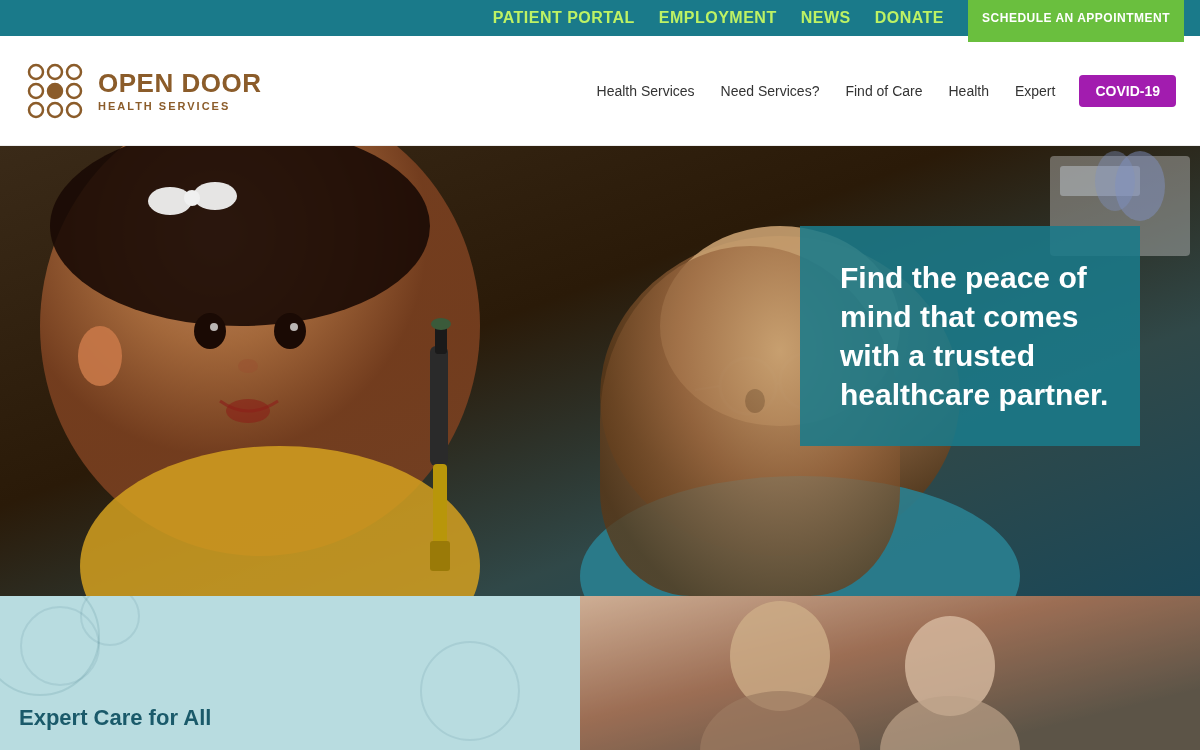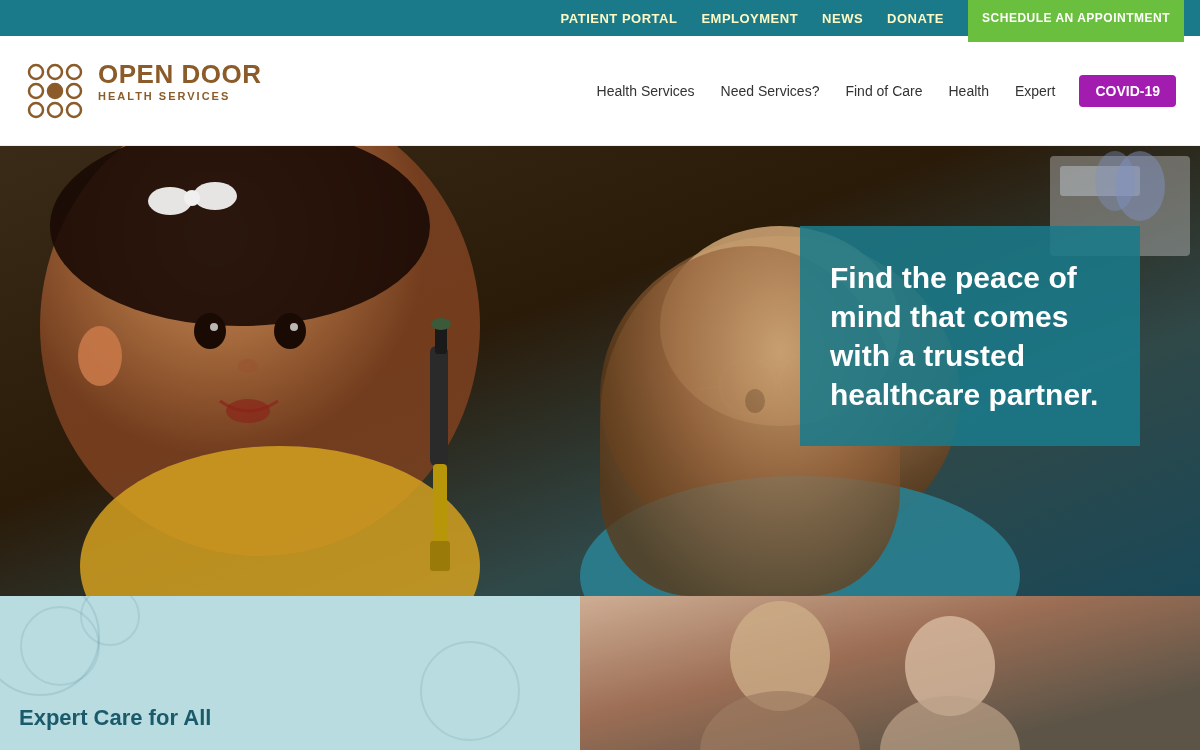--- a/index.html
+++ b/index.html
@@ -9,23 +9,23 @@
     .top-bar {
       background-color: #1a7a8a;
       display: flex;
       justify-content: flex-end;
       align-items: center;
       height: 36px;
       padding: 0 16px;
       gap: 24px;
     }
     .top-bar a {
-      color: #fef9c3;
+      color: #bef264;
       text-decoration: none;
-      font-size: 13px;
+      font-size: 16px;
       font-weight: 600;
       letter-spacing: 0.5px;
       text-transform: uppercase;
     }
     .top-bar .schedule-btn {
       background-color: #6abf3e;
       color: #fff;
       padding: 6px 14px;
       font-size: 12px;
       font-weight: 700;
@@ -43,21 +43,21 @@
       background-color: #fff;
       display: flex;
       align-items: center;
       justify-content: space-between;
       padding: 14px 24px;
       border-bottom: 1px solid #eee;
       height: 110px;
     }
     .logo-area {
       display: flex;
-      align-items: flex-start;
+      align-items: center;
       gap: 12px;
     }
     .logo-icon {
       width: 62px;
       height: 62px;
     }
     .logo-text {
       display: flex;
       flex-direction: column;
     }
@@ -155,20 +155,21 @@
       top: 80px;
       width: 340px;
       background-color: rgba(26, 122, 138, 0.88);
       padding: 32px 30px;
     }
     .hero-text {
       color: #fff;
       font-size: 30px;
       font-weight: 700;
       line-height: 1.3;
+      margin-left: 10px;
     }
 
     
     .bottom-section {
       display: flex;
       width: 1200px;
       height: 155px;
       background-color: #f0f4f5;
     }
     .bottom-left {

